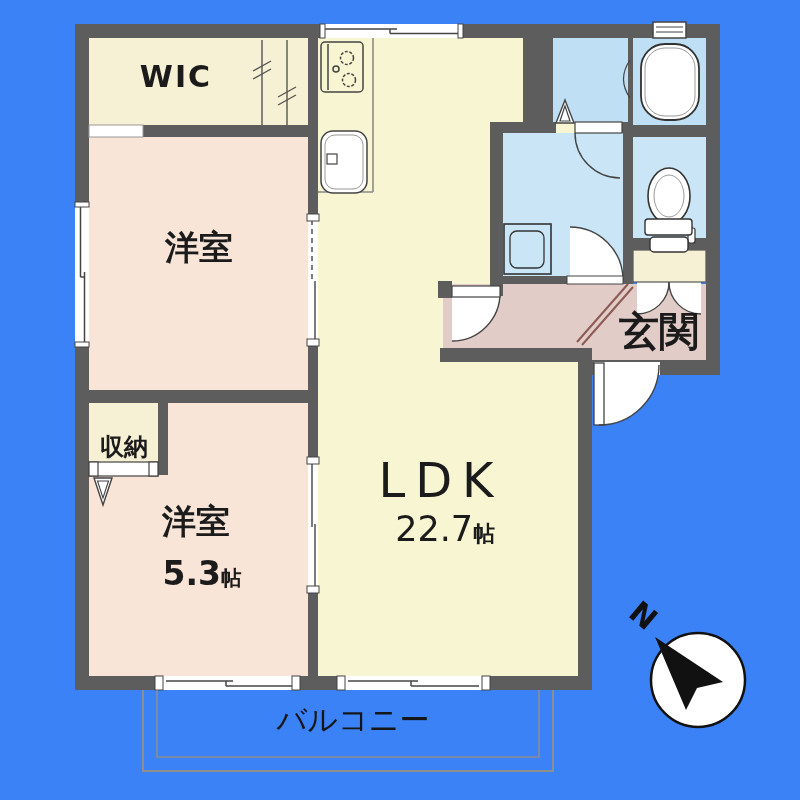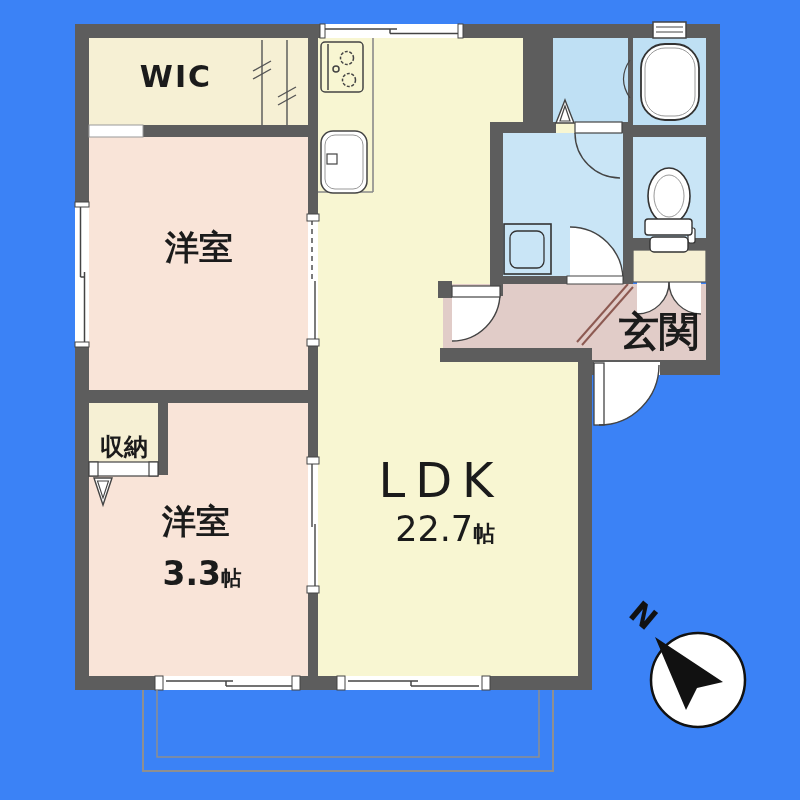--- a/index.html
+++ b/index.html
@@ -234,20 +234,21 @@
   </g>
 </svg>
 
   <div class="lbl" id="lbl-wic">WIC</div>
 
   <div class="lbl" id="lbl-b1-name">洋室</div>
 
   <div class="lbl" id="lbl-storage">収納</div>
 
   <div class="lbl" id="lbl-b2-name">洋室</div>
-  <div class="lbl" id="lbl-b2-size"><span>3.3</span><span class="unit">帖</span></div>
+  <div class="lbl" id="lbl-b2-size"><span>5.3</span><span class="unit">帖</span></div>
 
   <div class="lbl" id="lbl-ldk-name">LDK</div>
   <div class="lbl" id="lbl-ldk-size"><span>22.7</span><span class="unit">帖</span></div>
 
   <div class="lbl" id="lbl-genkan">玄関</div>
+  <div class="lbl" id="lbl-balcony">バルコニー</div>
   <div class="lbl" id="lbl-north">N</div>
 </div>
 
 </body></html>

